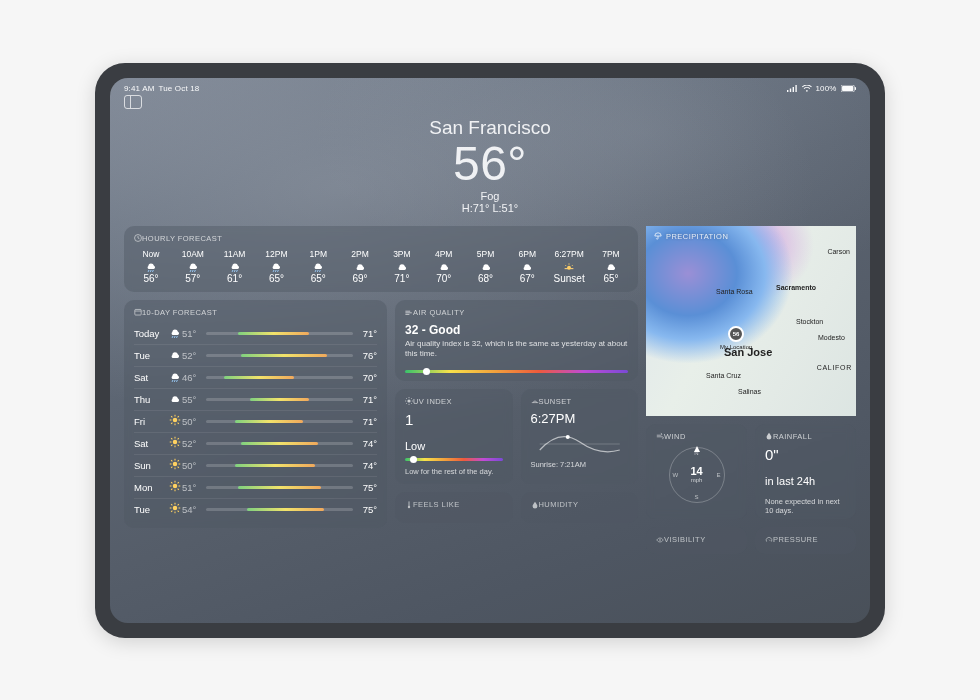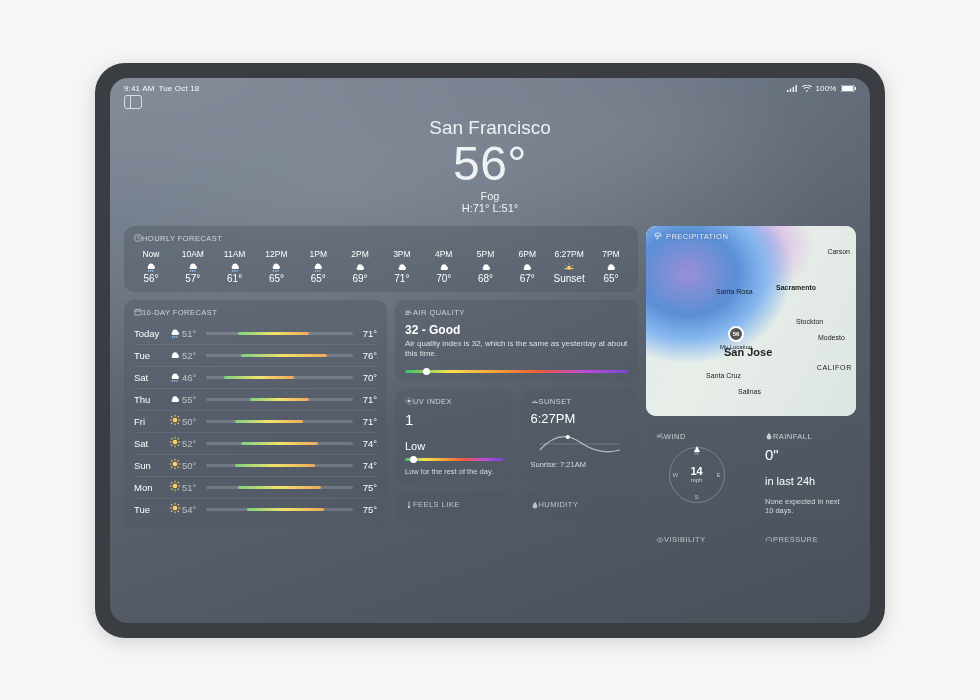--- a/index.html
+++ b/index.html
@@ -44,21 +44,21 @@
 .spectrum .dot{position:absolute;top:-2px;width:7px;height:7px;border-radius:50%;background:#fff}
 .smallgrid{display:grid;grid-template-columns:1fr 1fr;gap:8px}
 .mini .big{font-size:15px;font-weight:500;line-height:1.1}
 .mini .sub{font-size:11px;margin-top:12px}
 .mini .foot{font-size:7.5px;color:rgba(255,255,255,.75);margin-top:6px}
 .sunset-curve{height:24px;margin:4px -2px 2px;position:relative}
 .compass{width:56px;height:56px;border:1px solid rgba(255,255,255,.25);border-radius:50%;margin:2px auto;position:relative;display:flex;align-items:center;justify-content:center;flex-direction:column;font-size:7px}
 .compass .spd{font-size:11px;font-weight:700;line-height:1}
 .compass .unit{font-size:6px;opacity:.7}
 .compass .dir{position:absolute;font-size:6px;opacity:.6}
-.map{height:190px;border-radius:10px;overflow:hidden;position:relative;background:#e9eef2;color:#222;font-size:7px}
+.map{height:190px;border-radius:0;overflow:hidden;position:relative;background:#e9eef2;color:#222;font-size:7px}
 .map-header{position:absolute;top:6px;left:8px;display:flex;align-items:center;gap:4px;color:rgba(255,255,255,.85);text-transform:uppercase;font-size:7.5px;letter-spacing:.06em;z-index:3;text-shadow:0 0 3px rgba(0,0,0,.3)}
 .map-header svg{width:8px;height:8px}
 .map .land{position:absolute;inset:0;background:radial-gradient(140px 120px at 20% 25%,#9a8fd6 0%,#5a8fd6 35%,#87b8ef 55%,transparent 75%),radial-gradient(90px 80px at 50% 10%,#d29be0,transparent 70%),linear-gradient(120deg,#dfe7ec 0%,#e8efe9 40%,#e3eae6 70%,#dce5e2 100%)}
 .map .label{position:absolute;font-weight:500;white-space:nowrap}
 .map .mylocdot{position:absolute;width:16px;height:16px;border-radius:50%;background:#555;border:2px solid #fff;display:flex;align-items:center;justify-content:center;font-size:6px;color:#fff;font-weight:600}
 .strip{display:flex;gap:8px}
 .strip .card{flex:1;padding-bottom:4px}
 .faded{opacity:.9}
 .sidebar-btn{width:18px;height:14px;border:1px solid rgba(255,255,255,.7);border-radius:3px;position:relative}
 .sidebar-btn::before{content:"";position:absolute;left:5px;top:0;bottom:0;width:1px;background:rgba(255,255,255,.7)}

